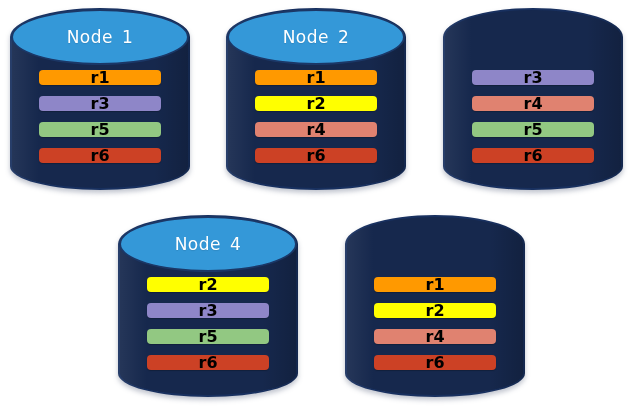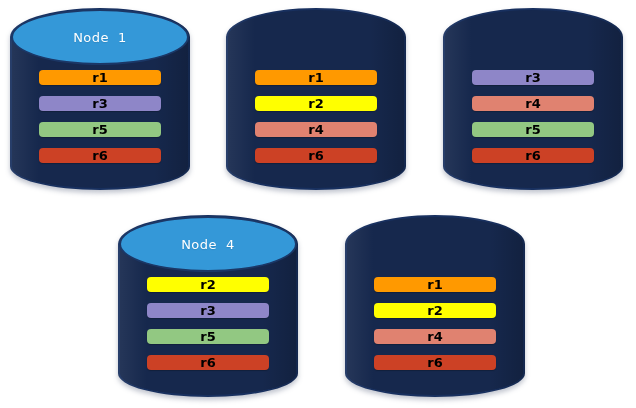--- a/index.html
+++ b/index.html
@@ -64,21 +64,21 @@
     border: 2px solid #1b3766;
     border-radius: 50%;
     box-sizing: border-box;
     display: flex;
     align-items: center;
     justify-content: center;
   }
 
   .node-label {
     color: #ffffff;
-    font-size: 13px;
+    font-size: 17px;
     font-weight: 400;
     letter-spacing: 0.5px;
     white-space: nowrap;
     text-shadow: 0 1px 1px rgba(0,0,0,0.10);
   }
   .node-label .num {
     margin-left: 9px;
   }
 
   
@@ -92,21 +92,21 @@
     gap: 11px;
   }
 
   .replica {
     height: 15px;
     border-radius: 4px;
     display: flex;
     align-items: center;
     justify-content: center;
     color: #000000;
-    font-size: 13px;
+    font-size: 16px;
     font-weight: bold;
     line-height: 1;
     box-shadow: 0 1px 1px rgba(0,0,0,0.22);
   }
 </style>
 </head>
 <body>
 
 <div id="stage">
     <div class="node" style="left: 10px; top: 8px; width: 180px; height: 182px;">
@@ -126,20 +126,23 @@
           <span>r5</span>
         </div>
         <div class="replica" style="background: rgb(204, 65, 37);">
           <span>r6</span>
         </div>
       </div>
     </div>
     <div class="node" style="left: 226px; top: 8px; width: 180px; height: 182px;">
       <div class="cyl-body"></div>
       <div class="cyl-shade"></div>
+      <div class="cyl-top">
+        <div class="node-label"><span>Node</span><span class="num">2</span></div>
+      </div>
       <div class="replicas">
         <div class="replica" style="background: rgb(255, 153, 0);">
           <span>r1</span>
         </div>
         <div class="replica" style="background: rgb(255, 255, 0);">
           <span>r2</span>
         </div>
         <div class="replica" style="background: rgb(224, 130, 112);">
           <span>r4</span>
         </div>

